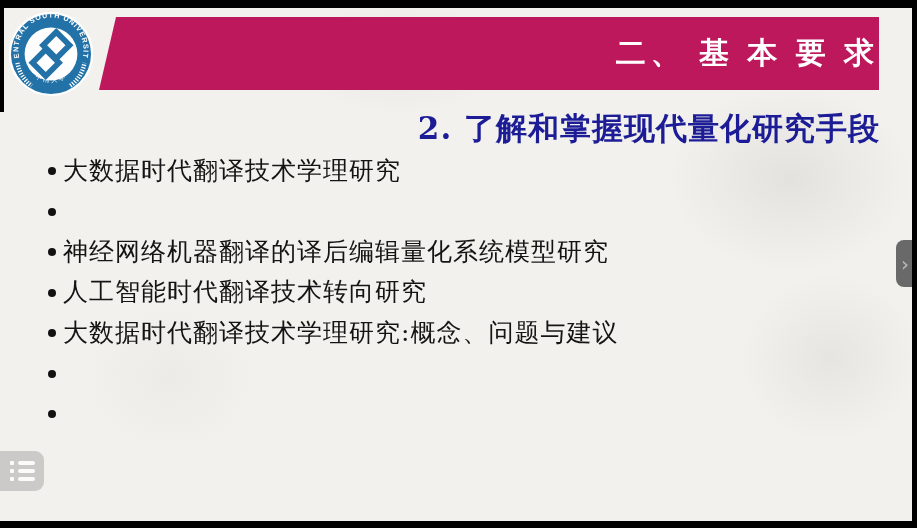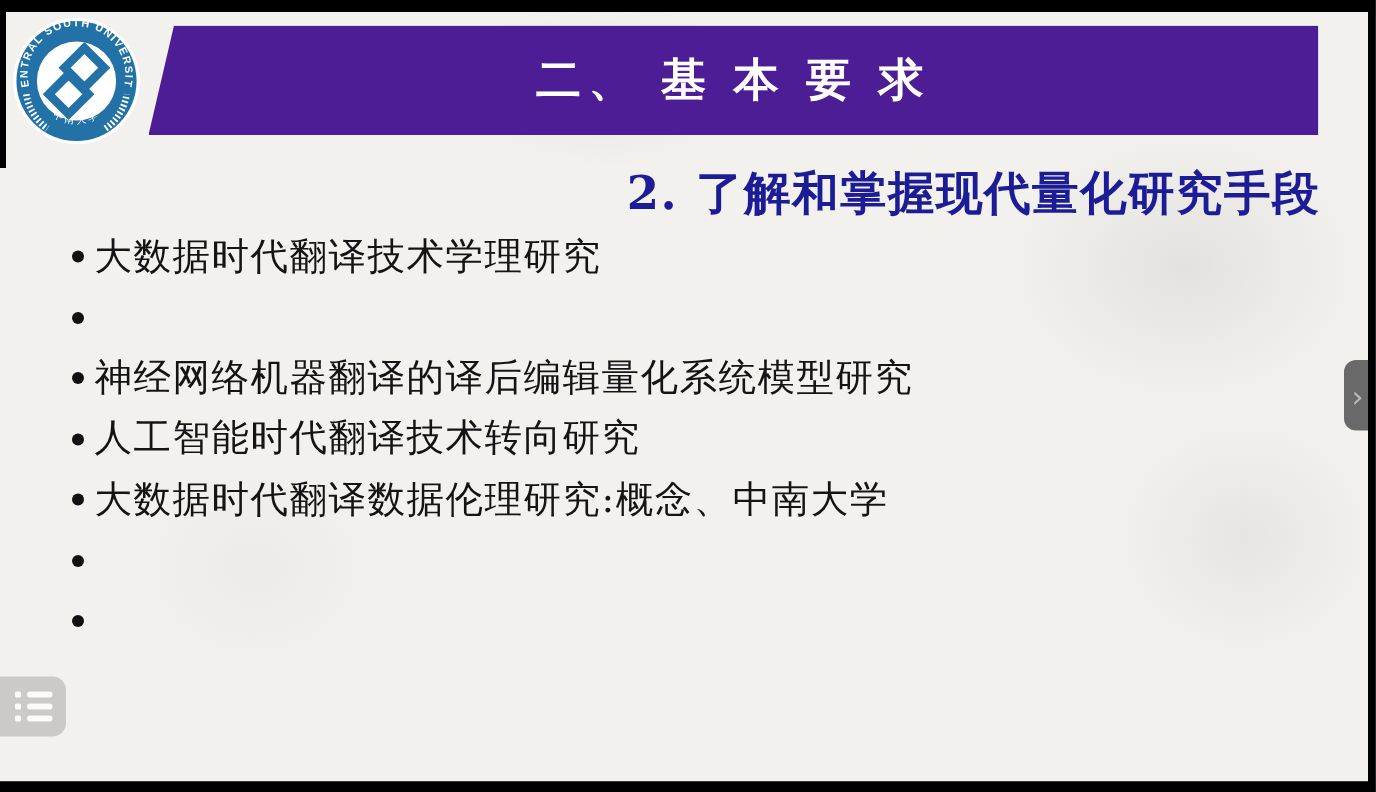--- a/index.html
+++ b/index.html
@@ -13,22 +13,22 @@
   .blob.b1{left:620px;top:40px;width:340px;height:260px;
            background:radial-gradient(closest-side,#e3e2df 0%,rgba(227,226,223,0) 72%);}
   .blob.b2{left:700px;top:230px;width:260px;height:240px;
            background:radial-gradient(closest-side,#e6e5e2 0%,rgba(230,229,226,0) 70%);}
   .blob.b3{left:250px;top:-30px;width:300px;height:160px;
            background:radial-gradient(closest-side,#e8e7e4 0%,rgba(232,231,228,0) 70%);}
   .blob.b4{left:40px;top:260px;width:260px;height:220px;
            background:radial-gradient(closest-side,#ecebe8 0%,rgba(236,235,232,0) 70%);}
   
   .banner{position:absolute;left:99px;top:9px;width:780px;height:73px;
-          background:#4c1d95;clip-path:polygon(17px 0,100% 0,100% 100%,0 100%);
-          display:flex;align-items:center;justify-content:center;}
+          background:#be185d;clip-path:polygon(17px 0,100% 0,100% 100%,0 100%);
+          display:flex;align-items:center;justify-content:flex-end;}
   .banner-title{color:#fff;font-size:30px;font-weight:bold;letter-spacing:5px;
                 font-family:"Liberation Sans",sans-serif;}
   
   .logo{position:absolute;left:7px;top:2px;width:88px;height:88px;}
   
   .heading{position:absolute;left:20px;top:100px;width:860px;
            color:#1c1c96;font-size:31px;font-weight:bold;letter-spacing:1px;
            font-family:"DejaVu Serif","Liberation Serif",serif;text-align:right;}
   
   .bullets{position:absolute;left:0;top:142px;width:890px;margin:0;padding:0;list-style:none;}
@@ -109,21 +109,21 @@
         <li>
     <span class="dot"></span>
     <span>神经网络机器翻译的译后编辑量化系统模型研究</span>
   </li>
         <li>
     <span class="dot"></span>
     <span>人工智能时代翻译技术转向研究</span>
   </li>
         <li>
     <span class="dot"></span>
-    <span>大数据时代翻译数据伦理研究:概念、中南大学</span>
+    <span>大数据时代翻译技术学理研究:概念、问题与建议</span>
   </li>
         <li>
     <span class="dot"></span>
   </li>
         <li>
     <span class="dot"></span>
   </li>
       </ul>
 
     <div class="next-tab">

